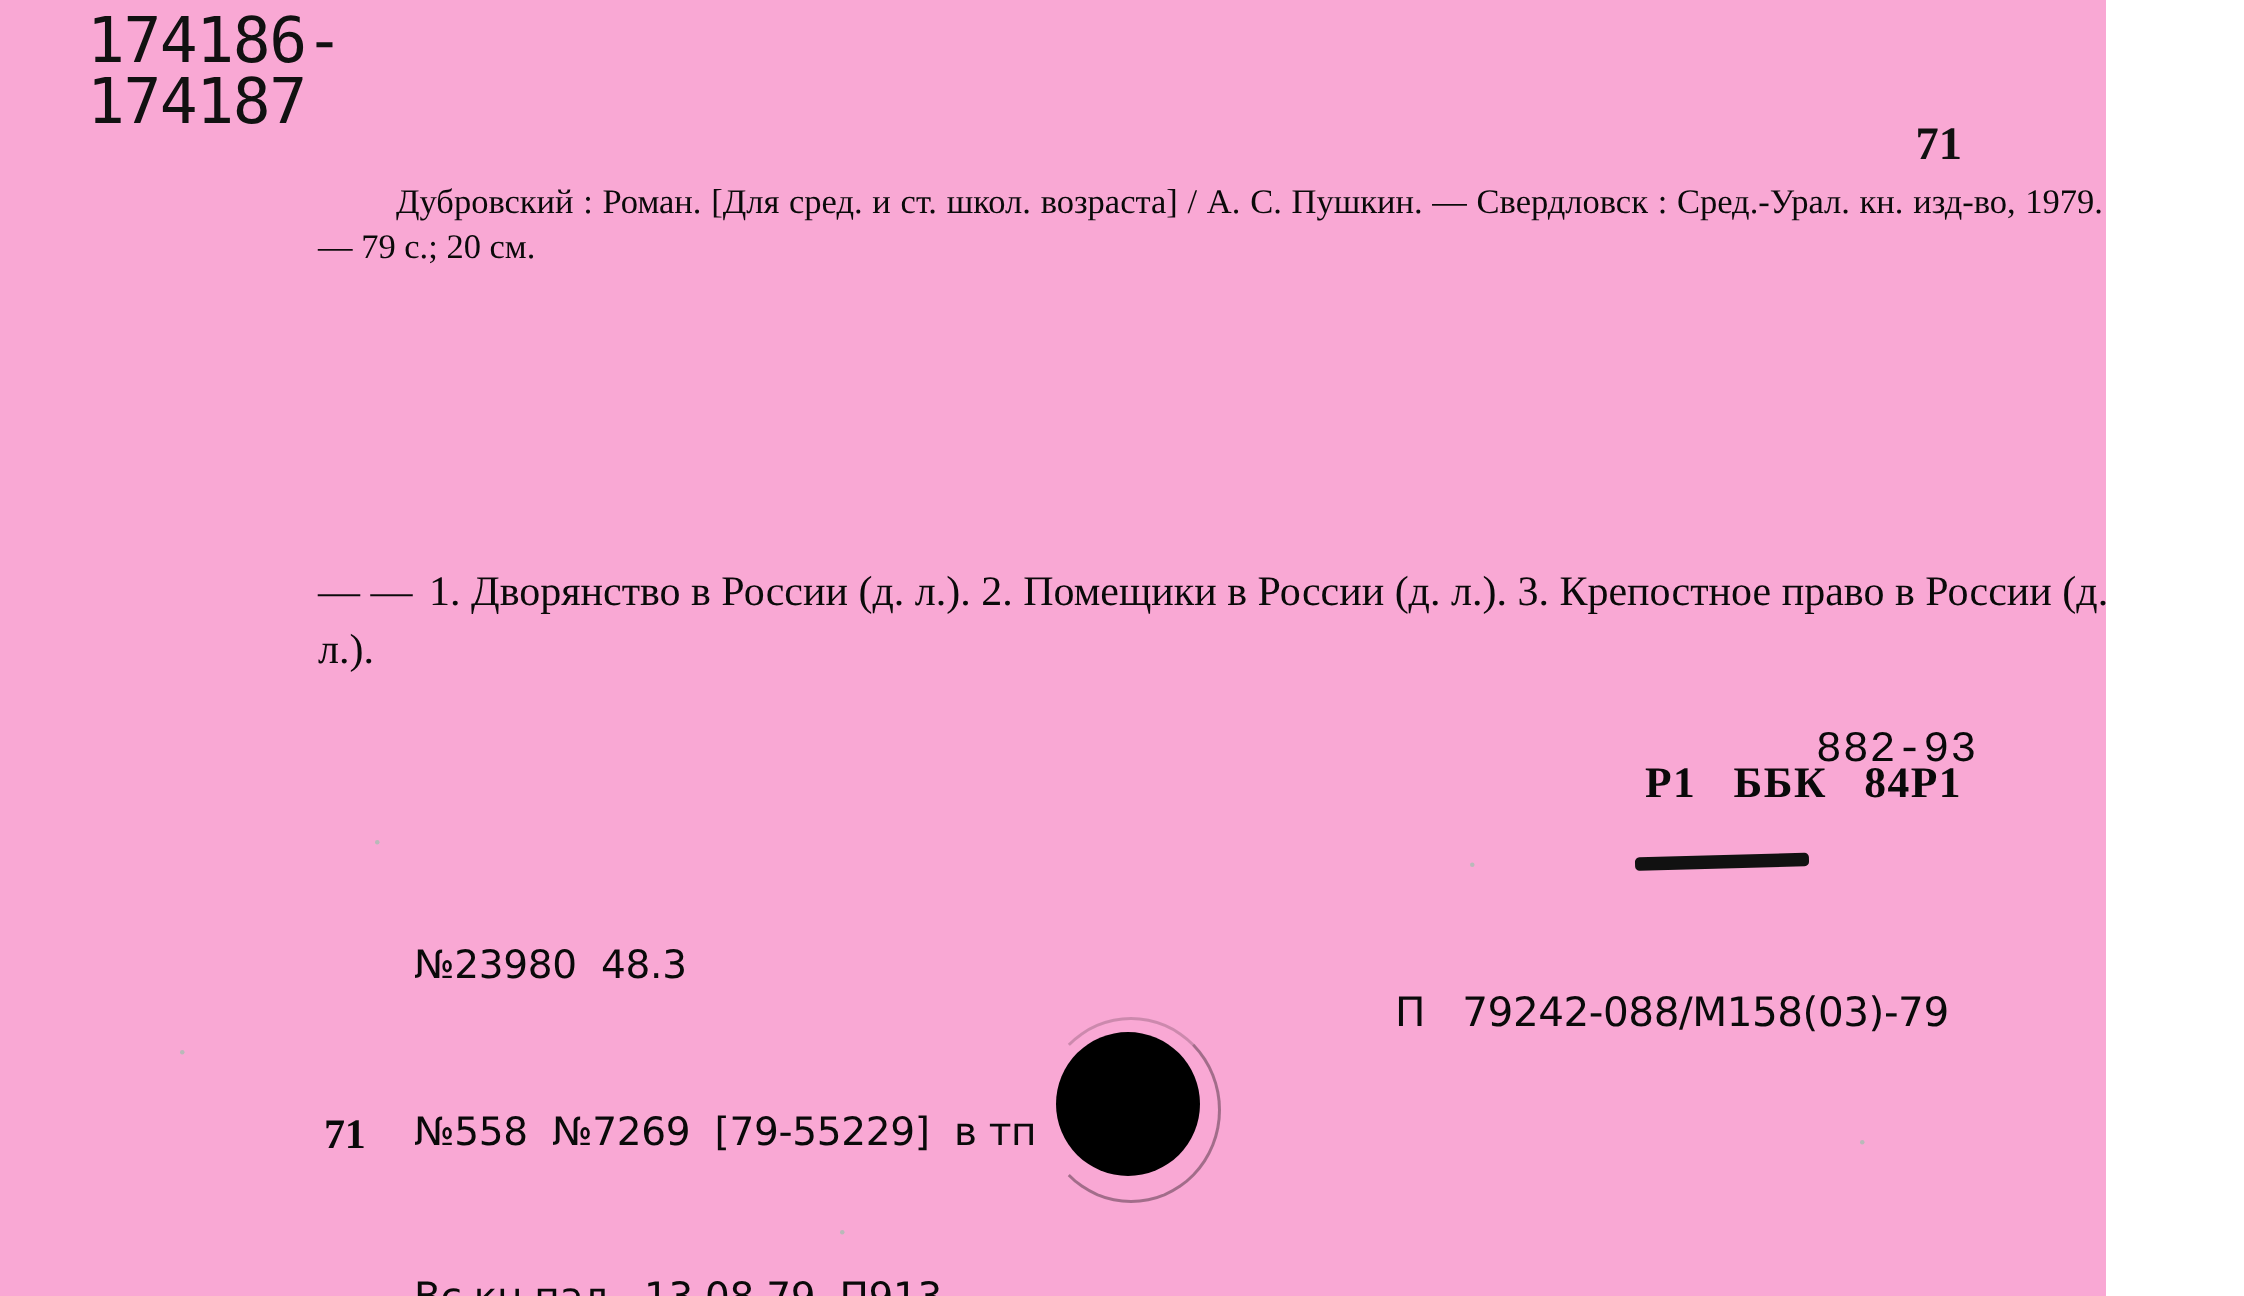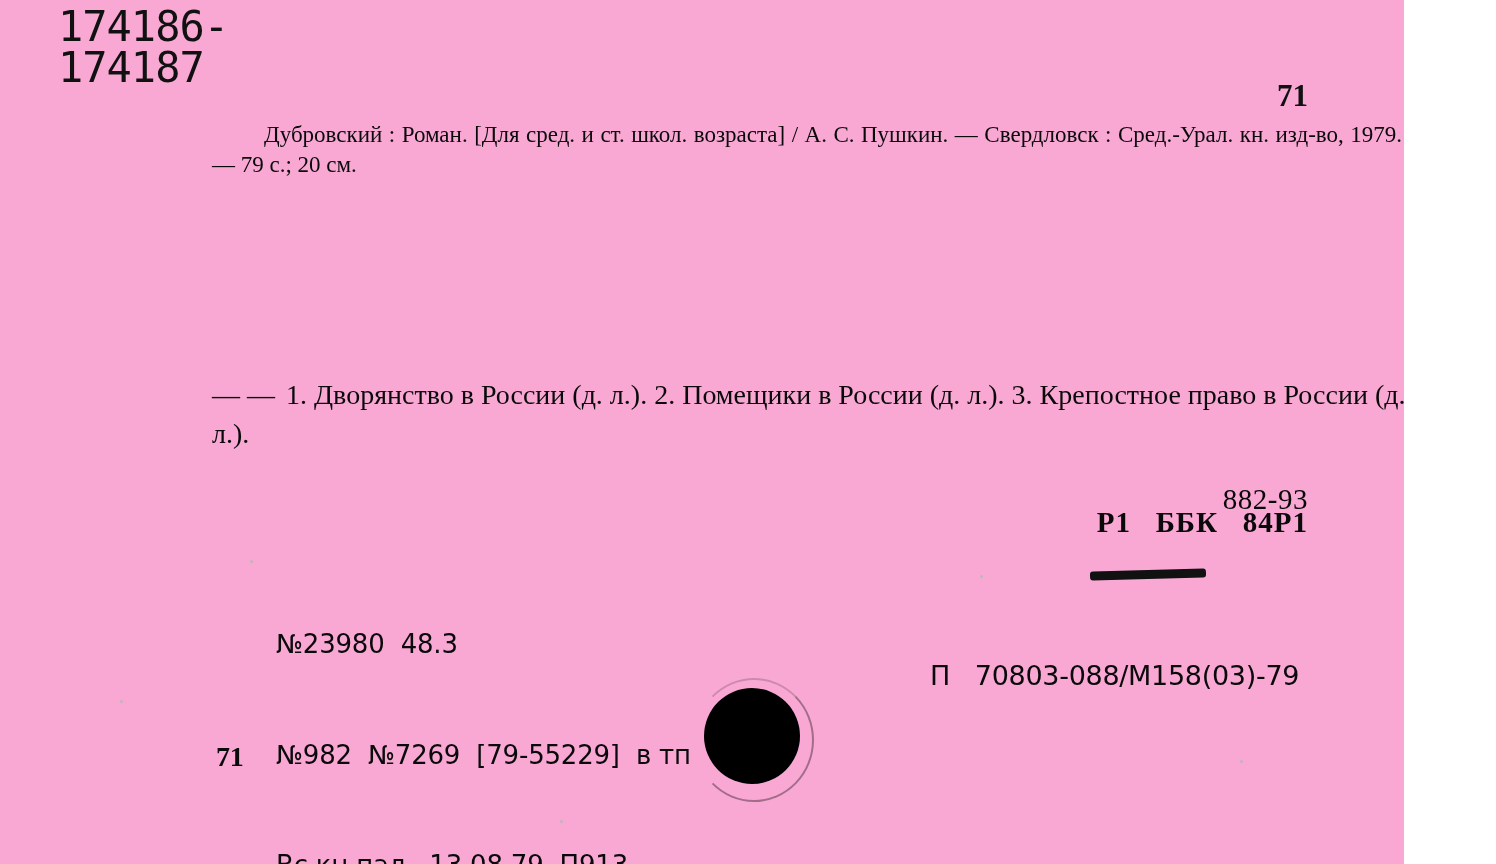--- a/index.html
+++ b/index.html
@@ -90,23 +90,23 @@
     line-height: 1.38;
   }
   .tracings .lead {
     display: inline-block;
     width: 74px;
   }
 
   
   .class-udc {
     position: absolute;
-    right: 96px;
+    right: 86px;
     top: 483px;
-    font-family: Liberation Serif, serif;
+    font-family: Liberation Mono, monospace;
     font-size: 29px;
     letter-spacing: 0.5px;
   }
   .class-bbk {
     position: absolute;
     right: 96px;
     top: 506px;
     font-family: "Liberation Serif", serif;
     font-weight: bold;
     font-size: 29px;
@@ -204,25 +204,25 @@
   </div>
 
   <div class="tracings"><span class="lead">— —</span><span>1. Дворянство в России (д. л.). 2. Помещики в России (д. л.). 3. Крепостное право в России (д. л.).</span></div>
 
   <div class="class-udc">882-93</div>
   <div class="class-bbk">Р1   ББК   84Р1</div>
   <div class="rule-mark"></div>
 
   <div class="registry">
     <div class="row"><span>№23980  48.3</span></div>
-    <div class="row"><span class="leftnum">71</span><span>№982  №7269  [79-55229]  в тп</span></div>
+    <div class="row"><span class="leftnum">71</span><span>№558  №7269  [79-55229]  в тп</span></div>
     <div class="row"><span>Вс.кн.пал.  13.08.79  П913</span></div>
   </div>
 
-  <div class="imprint">П   70803-088/М158(03)-79</div>
+  <div class="imprint">П   79242-088/М158(03)-79</div>
 
   <div class="blot-halo"></div>
   <div class="blot"></div>
 
   <div class="speck" style="left:250px; top:560px;"></div>
   <div class="speck" style="left:560px; top:820px;"></div>
   <div class="speck" style="left:1240px; top:760px;"></div>
   <div class="speck" style="left:980px; top:575px;"></div>
   <div class="speck" style="left:1460px; top:300px;"></div>
   <div class="speck" style="left:120px; top:700px;"></div>

